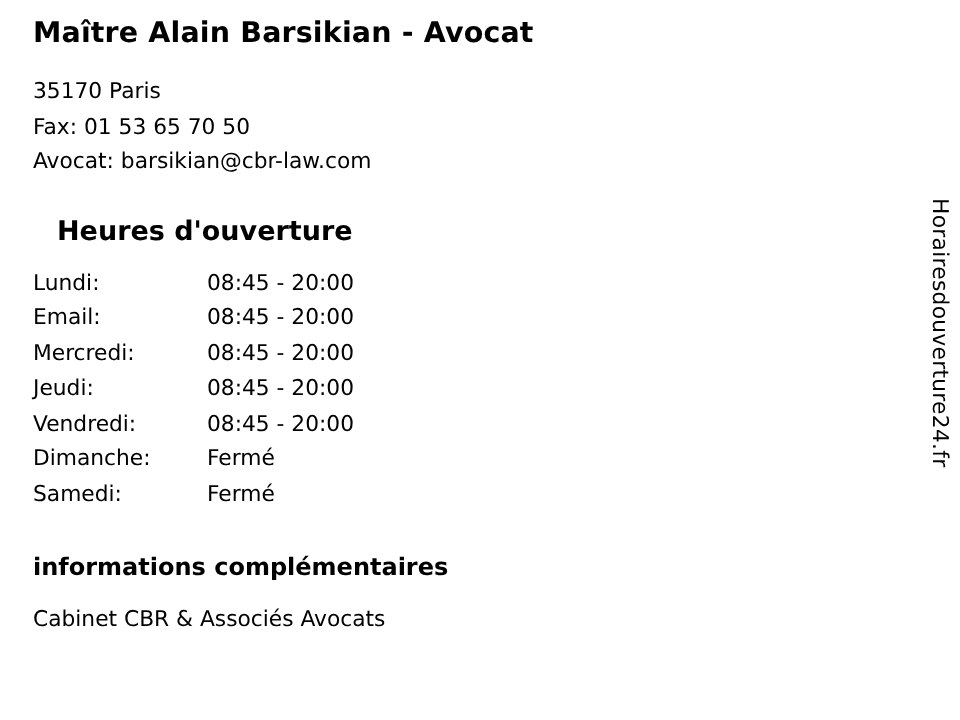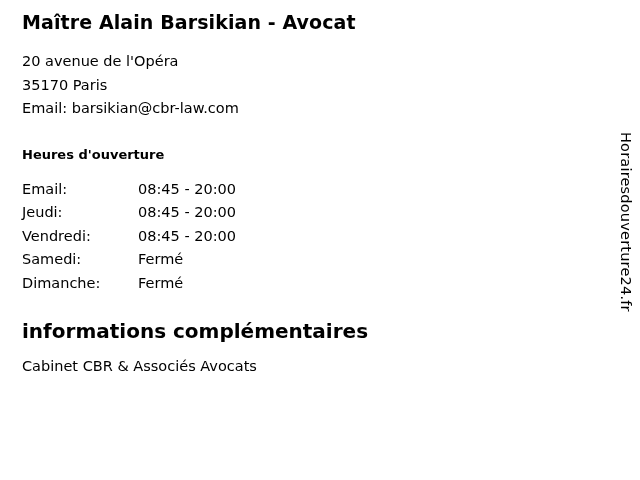--- a/index.html
+++ b/index.html
@@ -35,43 +35,43 @@
     margin: 0 0 16px 0;
     line-height: 24px;
   }
   .addr-line {
     font-size: 14.5px;
     line-height: 23.5px;
     margin: 0;
     white-space: nowrap;
   }
   .section-head {
-    font-size: 13px;
+    font-size: 18px;
     font-weight: bold;
-    margin: 24px 0 13px 0;
+    margin: 24px 0 13px 16px;
     line-height: 20px;
   }
   table.hours {
     border-collapse: collapse;
     font-size: 14.5px;
   }
   table.hours td {
     padding: 0;
     line-height: 23.5px;
     vertical-align: top;
     white-space: nowrap;
   }
   table.hours td.day {
     width: 116px;
   }
   table.hours td.time {
     width: 200px;
   }
   .extra-head {
-    font-size: 20px;
+    font-size: 16px;
     font-weight: bold;
     margin: 26px 0 14px 0;
     line-height: 20px;
   }
   .extra-text {
     font-size: 14.5px;
     line-height: 22px;
     margin: 0;
   }
   .vertical-brand {
@@ -89,47 +89,55 @@
 </head>
 <body>
 
 <div class="page">
 
   <div class="content">
 
     <h1 class="title">Maître Alain Barsikian - Avocat</h1>
 
     <div>
-      <p class="addr-line">20 avenue de l'Opéra</p>
       <p class="addr-line">35170 Paris</p>
-      <p class="addr-line">Email: barsikian@cbr-law.com</p>
+      <p class="addr-line">Fax: 01 53 65 70 50</p>
+      <p class="addr-line">Avocat: barsikian@cbr-law.com</p>
     </div>
 
     <h2 class="section-head">Heures d'ouverture</h2>
 
     <table class="hours">
       <tbody>
         <tr>
+          <td class="day">Lundi:</td>
+          <td class="time">08:45 - 20:00</td>
+        </tr>
+        <tr>
           <td class="day">Email:</td>
+          <td class="time">08:45 - 20:00</td>
+        </tr>
+        <tr>
+          <td class="day">Mercredi:</td>
           <td class="time">08:45 - 20:00</td>
         </tr>
         <tr>
           <td class="day">Jeudi:</td>
           <td class="time">08:45 - 20:00</td>
         </tr>
         <tr>
           <td class="day">Vendredi:</td>
           <td class="time">08:45 - 20:00</td>
         </tr>
         <tr>
-          <td class="day">Samedi:</td>
+          <td class="day">Dimanche:</td>
           <td class="time">Fermé</td>
         </tr>
         <tr>
-          <td class="day">Dimanche:</td>
+          <td class="day">Samedi:</td>
           <td class="time">Fermé</td>
         </tr>
       </tbody>
     </table>
 
     <h2 class="extra-head">informations complémentaires</h2>
     <p class="extra-text">Cabinet CBR &amp; Associés Avocats</p>
 
   </div>
 

